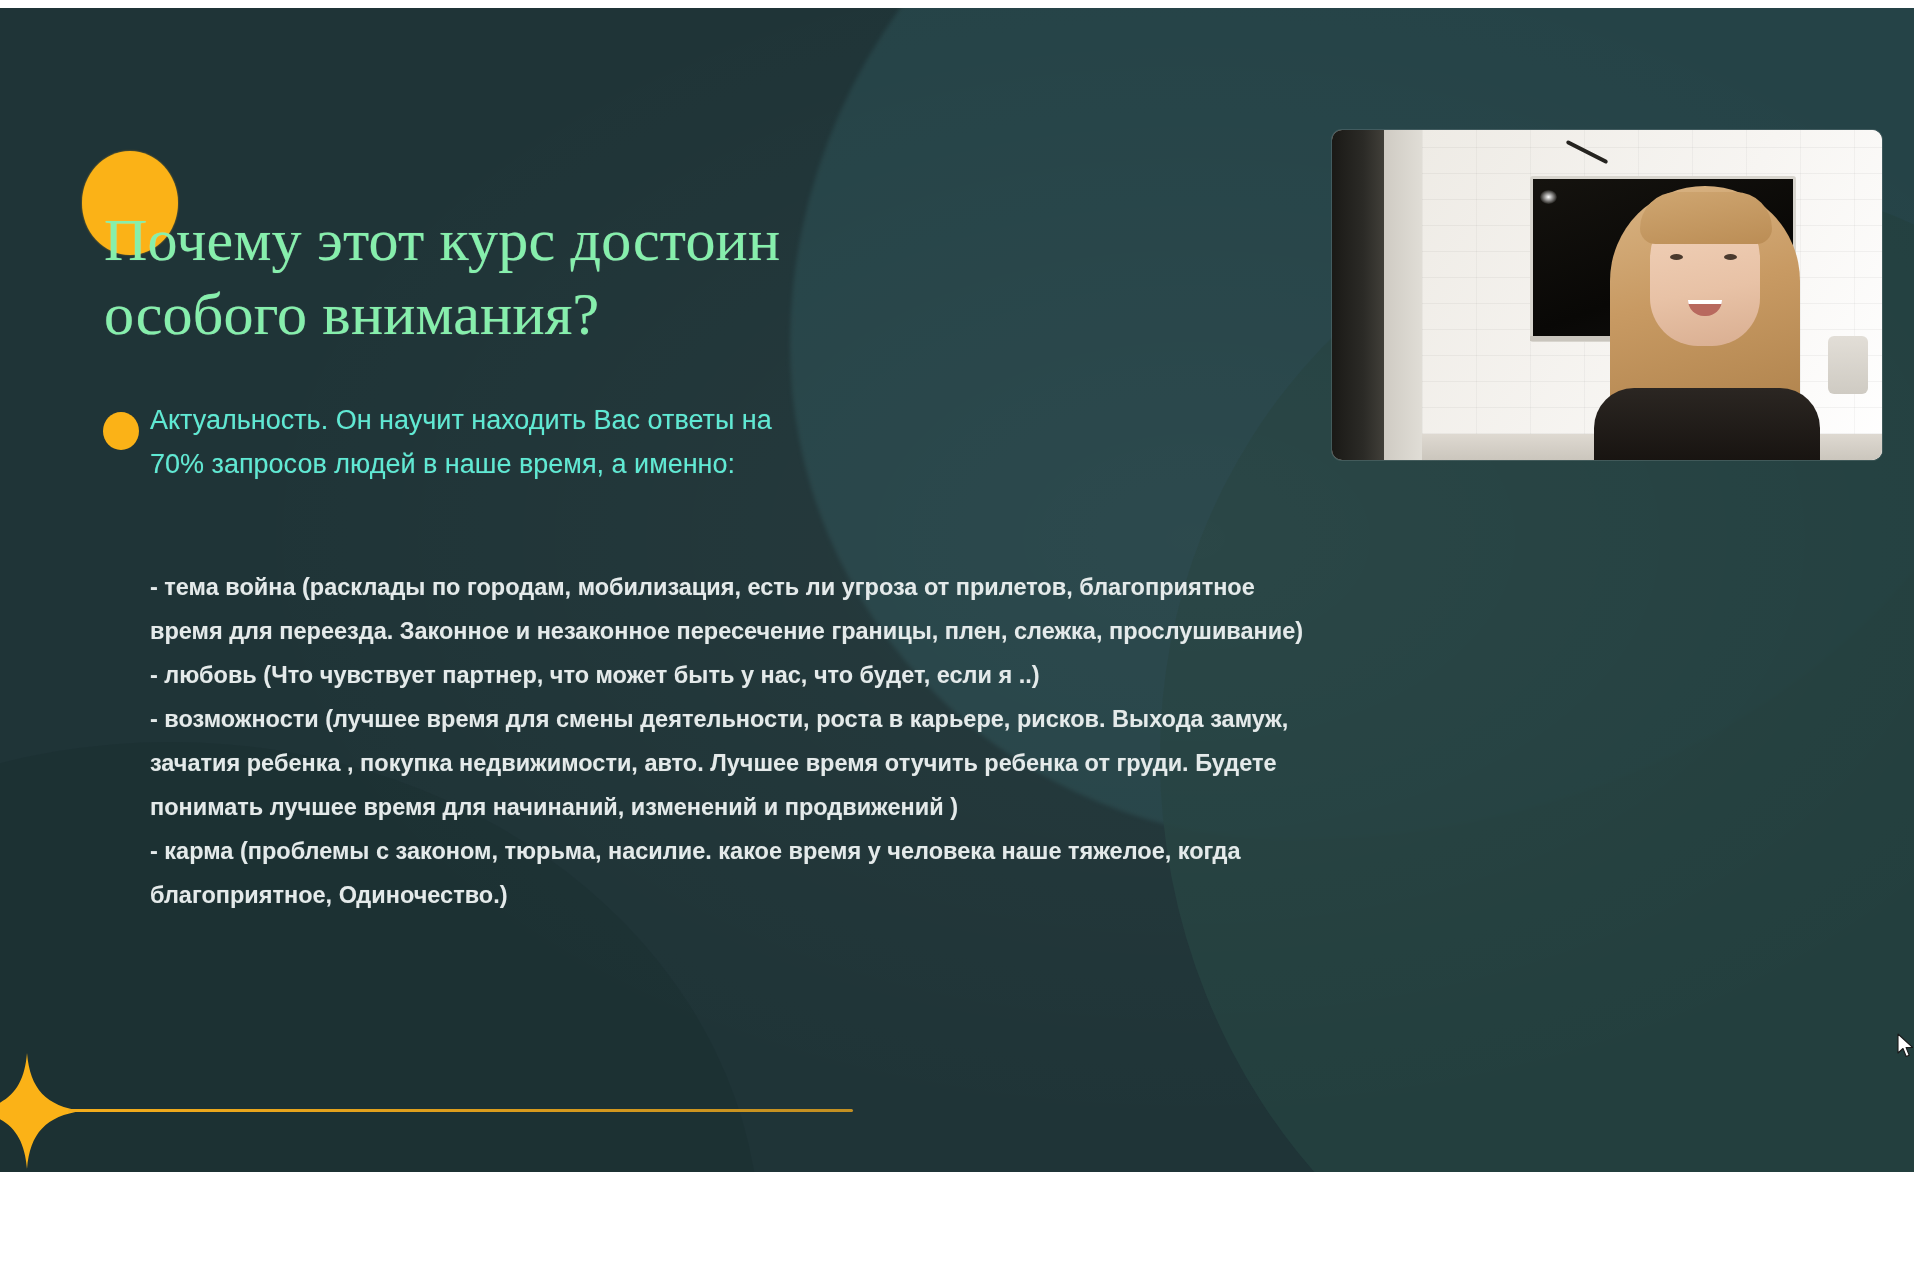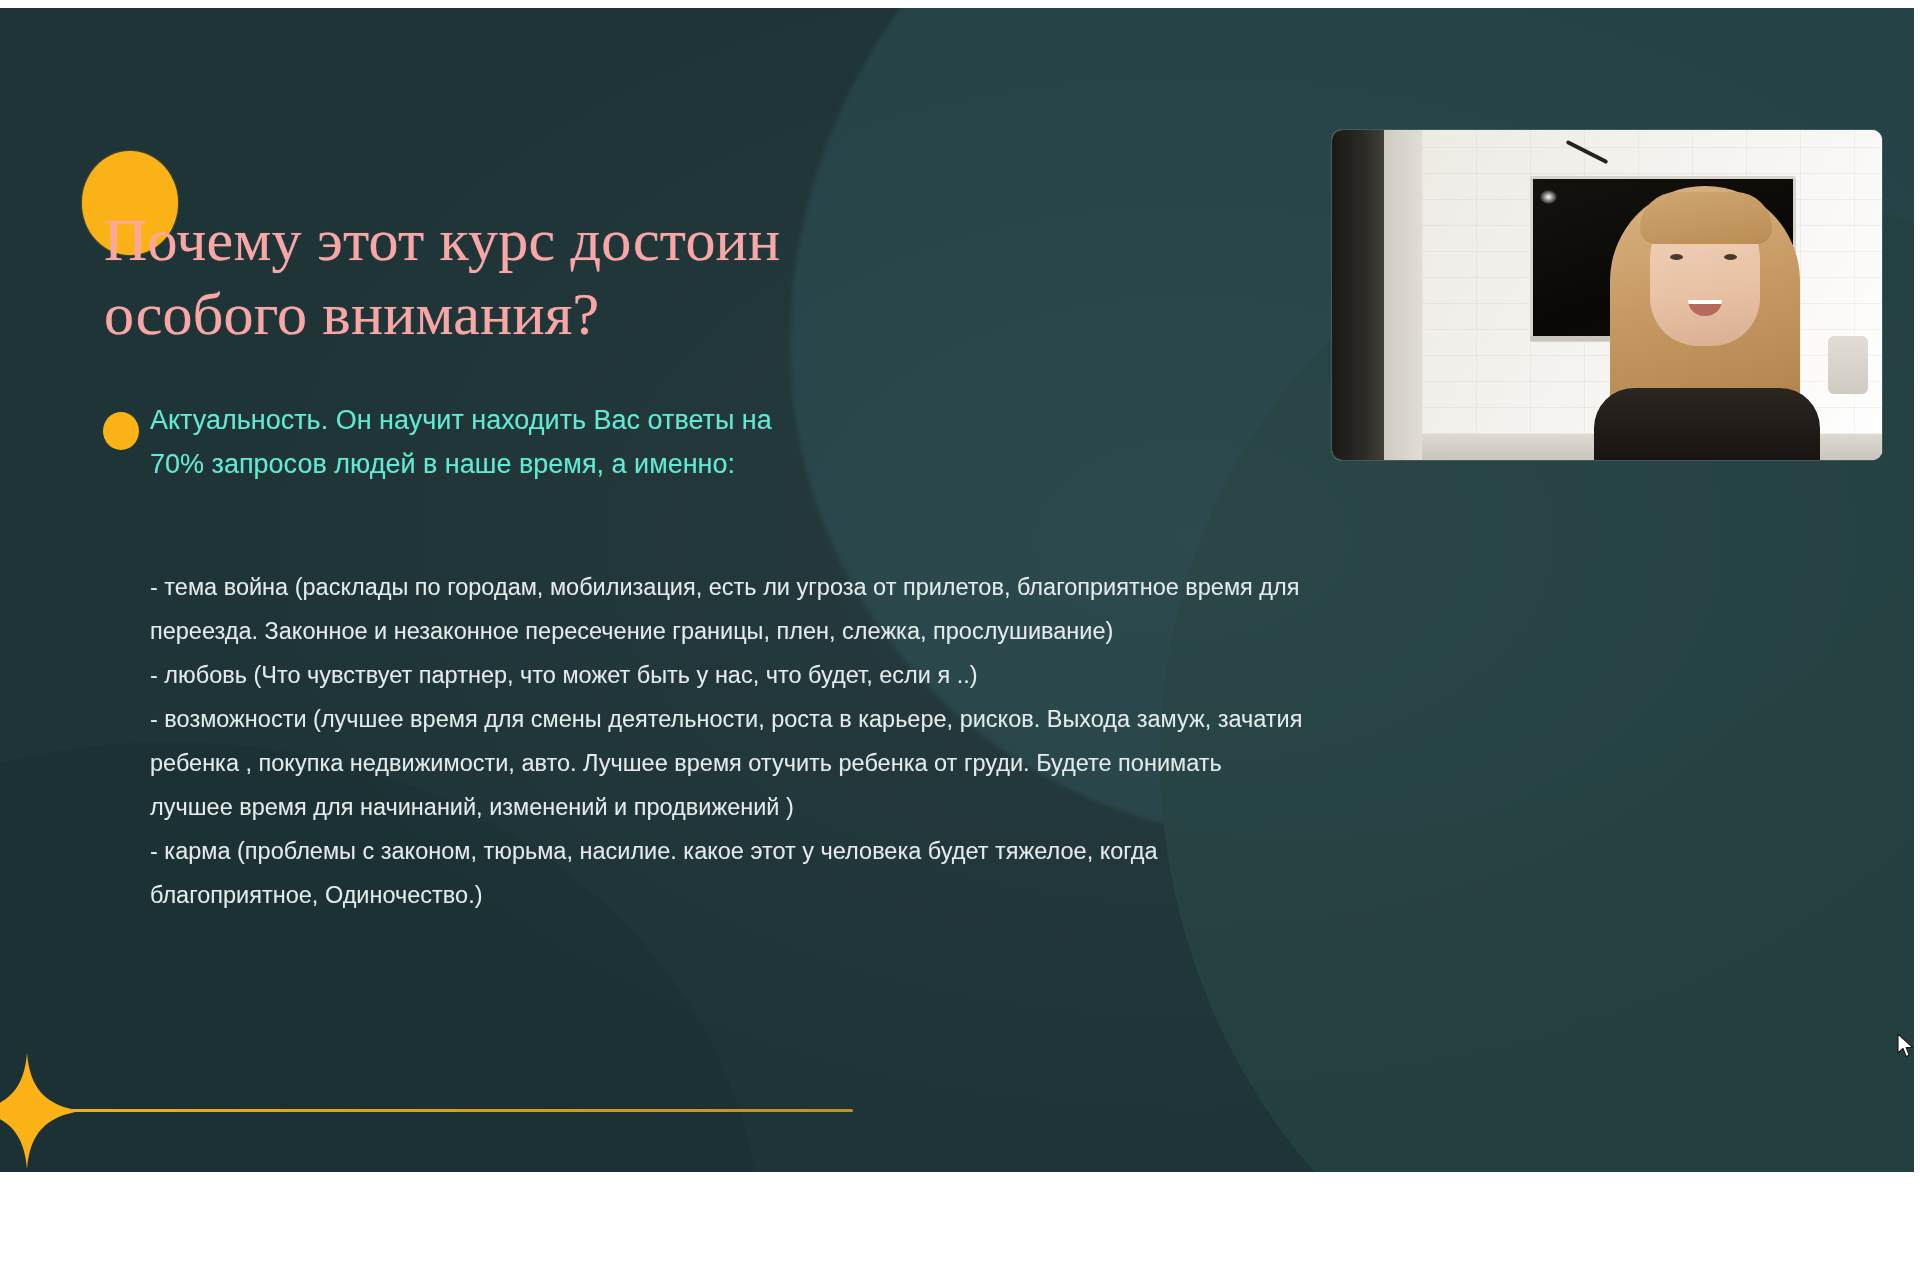--- a/index.html
+++ b/index.html
@@ -84,21 +84,21 @@
     height: 104px;
     background: #fbb217;
     border-radius: 50%;
     box-shadow: 0 0 2px rgba(251,178,23,0.6);
   }
   #slide-title {
     position: absolute;
     left: 104px;
     top: 163px;
     width: 980px;
-    color: #fca5a5;
+    color: #86efac;
     font-family: "Liberation Serif", serif;
     font-size: 60px;
     line-height: 74px;
     font-weight: 400;
     letter-spacing: 0.2px;
     text-shadow: 0 0 1px rgba(255,255,255,0.35);
     white-space: pre-line;
   }
 
   
@@ -126,21 +126,21 @@
 
   
   #body-block {
     position: absolute;
     left: 150px;
     top: 565px;
     width: 1160px;
     color: #e4eaea;
     font-size: 23.5px;
     line-height: 44px;
-    font-weight: 400;
+    font-weight: 700;
     text-shadow: 0 0 1px rgba(255,255,255,0.2);
   }
   #body-block .body-line {
     white-space: pre-wrap;
   }
 
   
   #bottom-star {
     position: absolute;
     left: -28px;
@@ -338,21 +338,21 @@
 особого внимания?</h1>
 
     <div id="lead-bullet"></div>
     <div id="lead-text">Актуальность. Он научит находить Вас ответы на
 70% запросов людей в наше время, а именно:</div>
 
     <div id="body-block">
       <div class="body-line">- тема война (расклады по городам, мобилизация, есть ли угроза от прилетов, благоприятное время для переезда. Законное и незаконное пересечение границы, плен, слежка, прослушивание)</div>
       <div class="body-line">- любовь (Что чувствует партнер, что может быть у нас, что будет, если я ..)</div>
       <div class="body-line">- возможности (лучшее время для смены деятельности, роста в карьере, рисков. Выхода замуж, зачатия ребенка , покупка недвижимости, авто. Лучшее время отучить ребенка от груди. Будете понимать лучшее время для начинаний, изменений и продвижений )</div>
-      <div class="body-line">- карма (проблемы с законом, тюрьма, насилие. какое этот у человека будет тяжелое, когда благоприятное, Одиночество.)</div>
+      <div class="body-line">- карма (проблемы с законом, тюрьма, насилие. какое время у человека наше тяжелое, когда благоприятное, Одиночество.)</div>
     </div>
 
     <svg id="bottom-star" viewBox="0 0 110 116">
       <path d="M55 0 C58 36 74 53 110 58 C74 63 58 80 55 116 C52 80 36 63 0 58 C36 53 52 36 55 0 Z" fill="#fbb217"></path>
     </svg>
     <div id="bottom-rule"></div>
 
     <div id="webcam">
       <div class="cam-wall"></div>
       <div class="cam-brick"></div>

